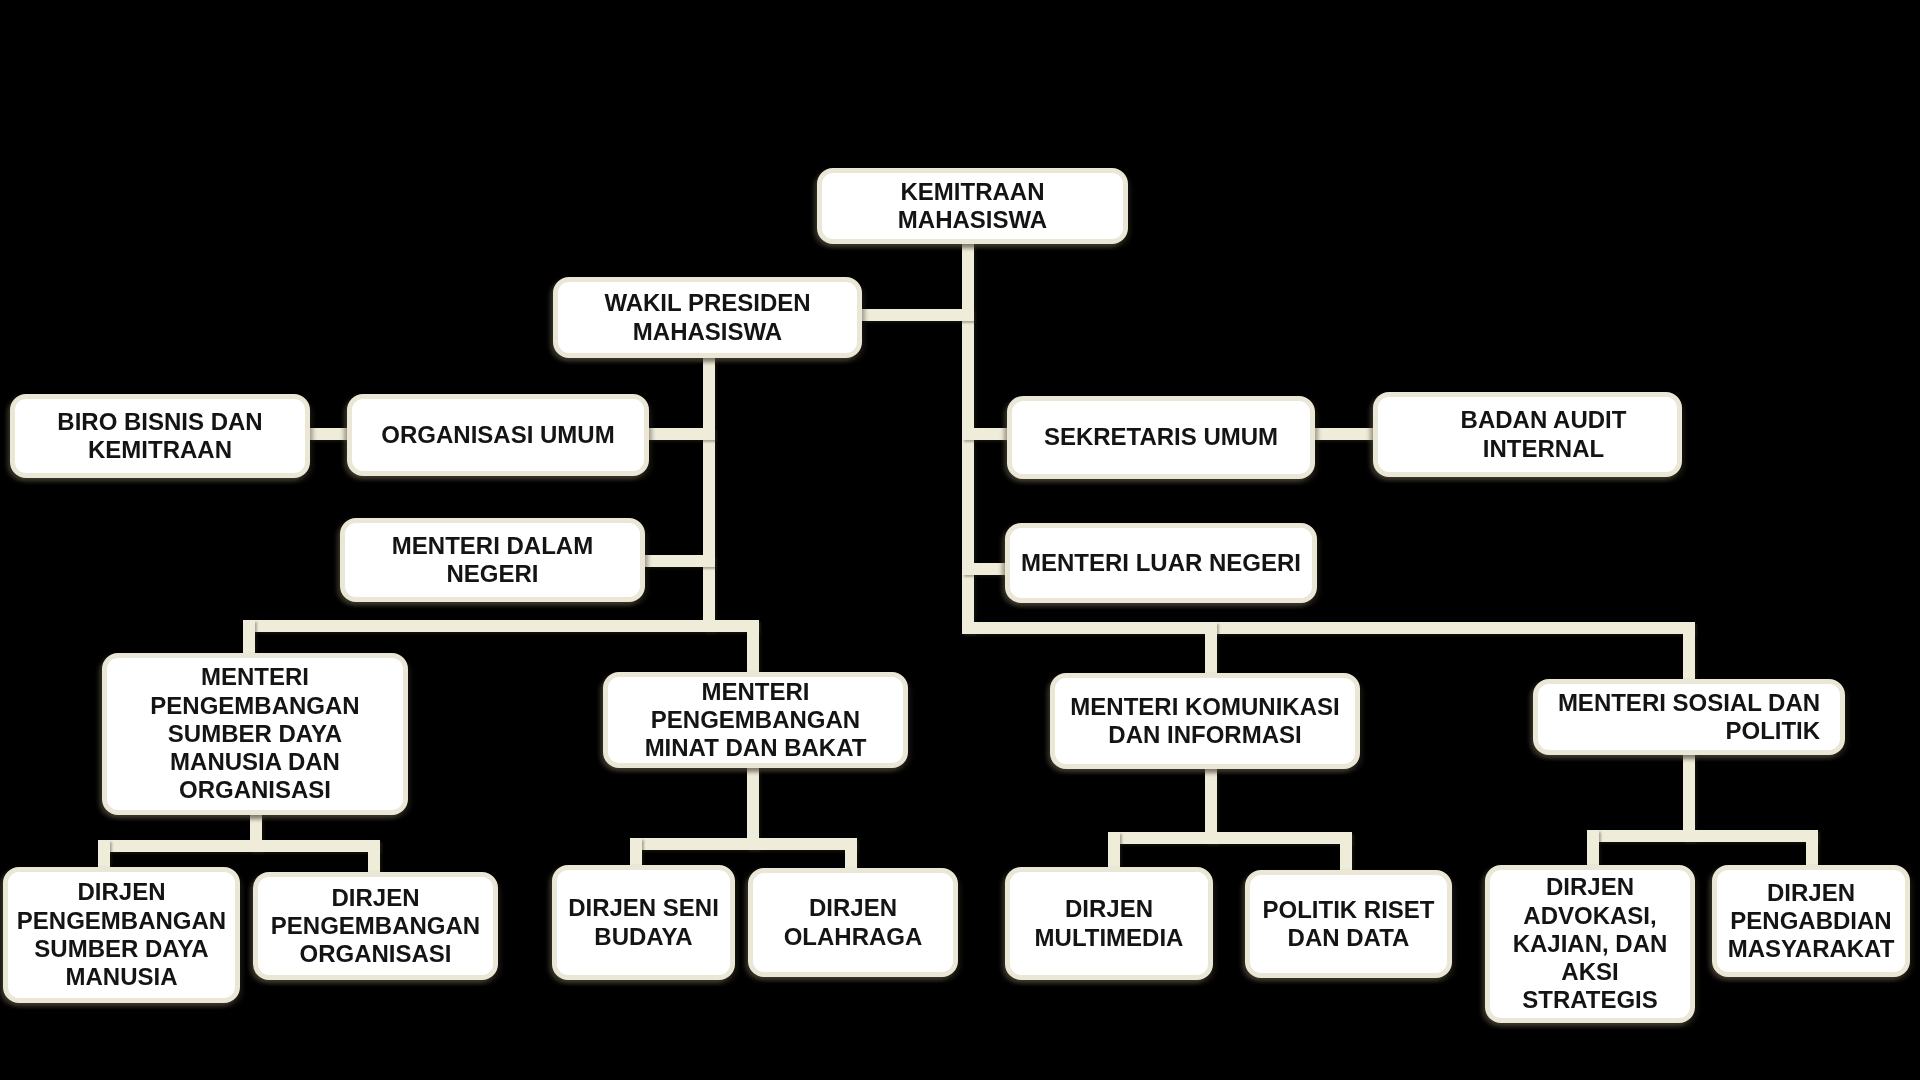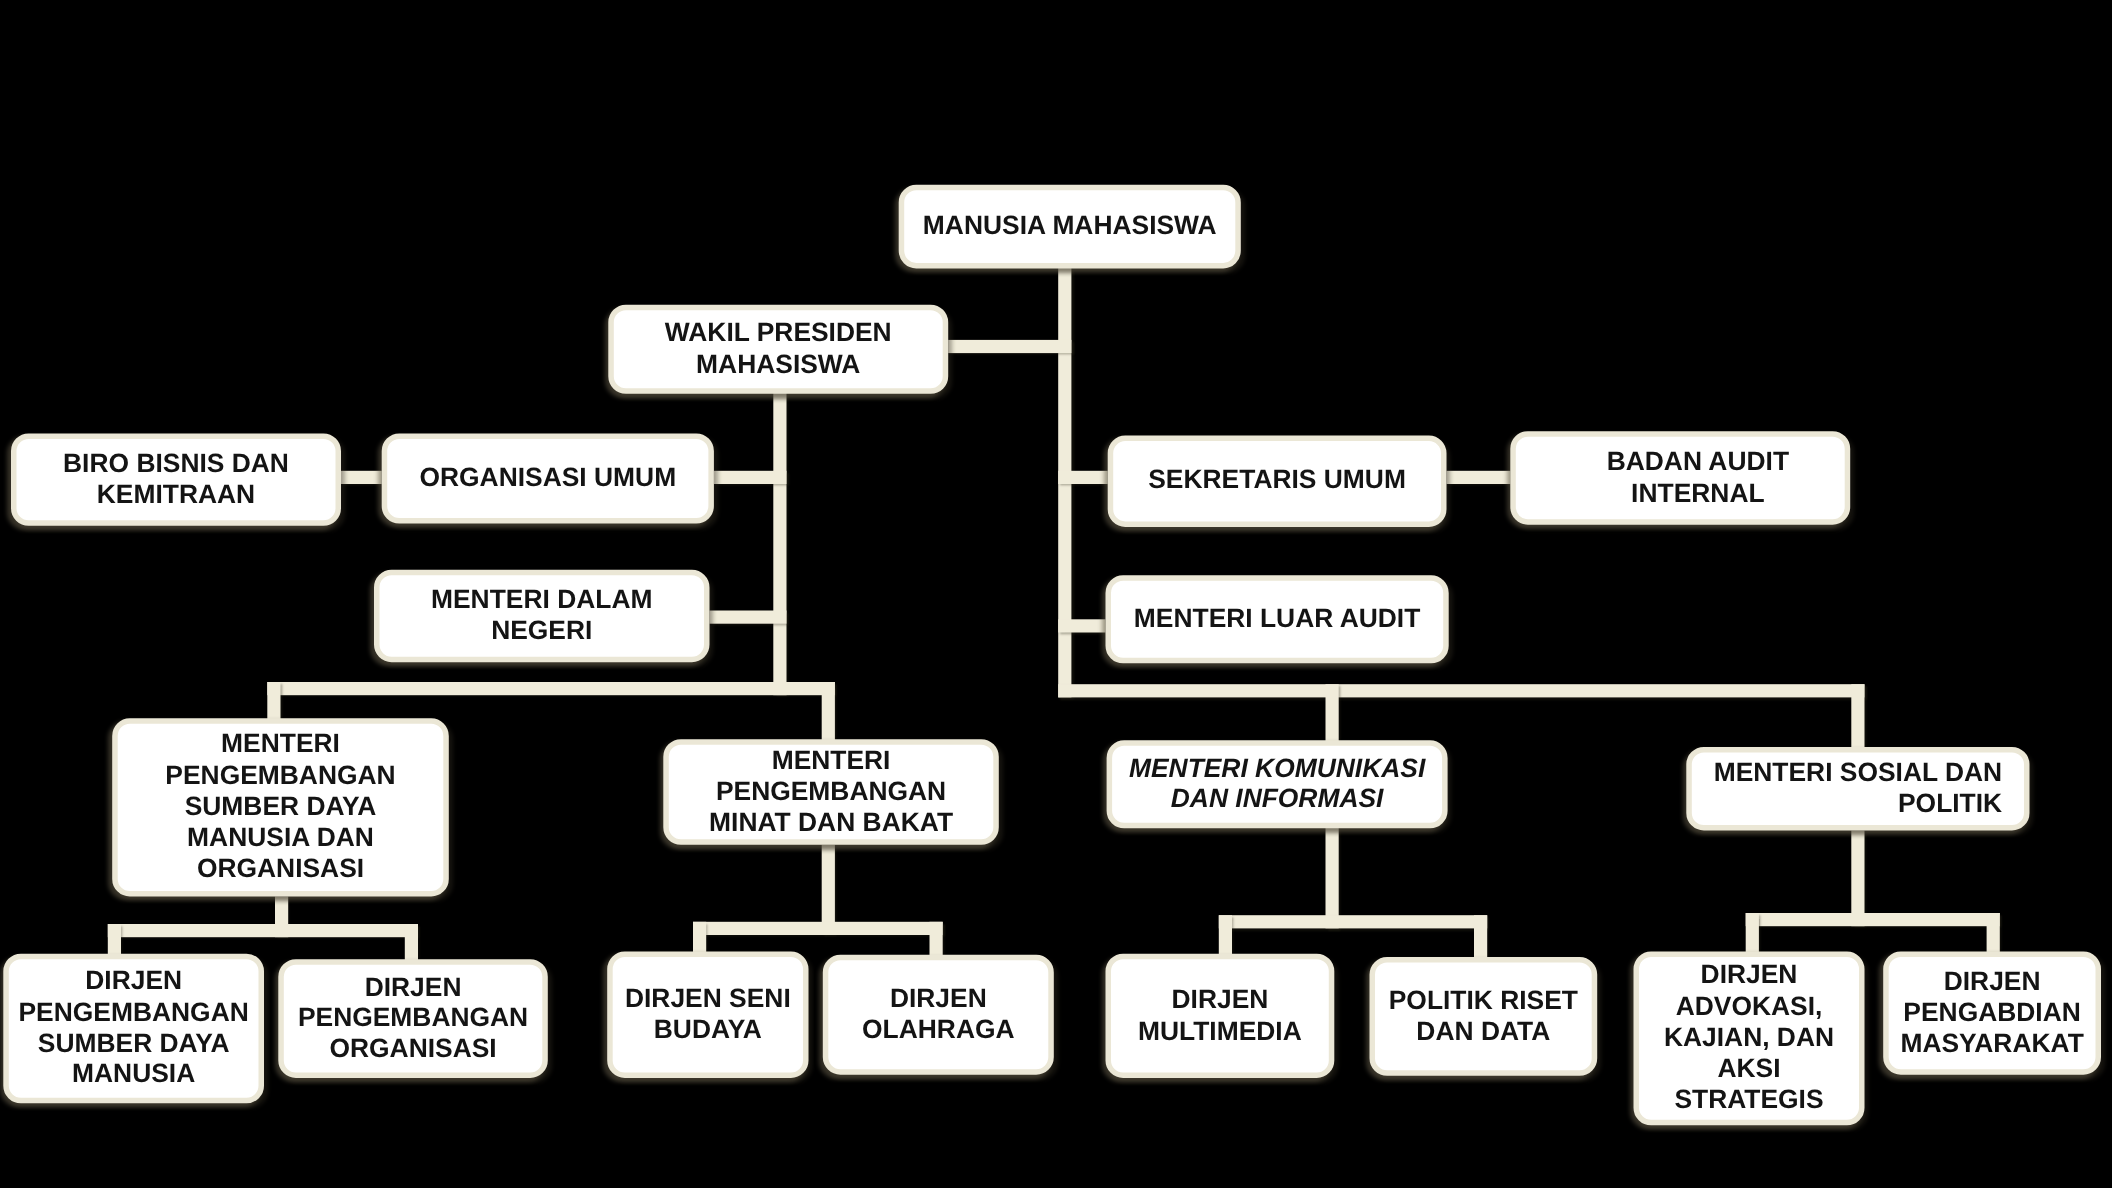--- a/index.html
+++ b/index.html
@@ -49,21 +49,21 @@
   #n-presiden   { left: 817px;  top: 168px; width: 311px; height: 76px; }
   #n-wakil      { left: 553px;  top: 277px; width: 309px; height: 81px; }
   #n-biro       { left: 10px;   top: 394px; width: 300px; height: 84px; }
   #n-bendahara  { left: 347px;  top: 394px; width: 302px; height: 82px; }
   #n-sekretaris { left: 1007px; top: 396px; width: 308px; height: 83px; }
   #n-badan      { left: 1373px; top: 392px; width: 309px; height: 85px; padding-left: 36px; }
   #n-mdn        { left: 340px;  top: 518px; width: 305px; height: 84px; text-align: center; }
   #n-mln        { left: 1005px; top: 523px; width: 312px; height: 80px; }
   #n-mpsdmo     { left: 102px;  top: 653px; width: 306px; height: 162px; }
   #n-mpmb       { left: 603px;  top: 672px; width: 305px; height: 96px; }
-  #n-mki        { left: 1006px; top: 673px; width: 310px; height: 80px; font-style: italic; }
+  #n-mki        { left: 1050px; top: 673px; width: 310px; height: 96px; }
   #n-msp        { left: 1533px; top: 679px; width: 312px; height: 76px; text-align: right; }
   #n-dpsdm      { left: 3px;    top: 867px; width: 237px; height: 136px; }
   #n-dpo        { left: 253px;  top: 872px; width: 245px; height: 108px; }
   #n-dsb        { left: 552px;  top: 865px; width: 183px; height: 115px; justify-content: center; }
   #n-dor        { left: 748px;  top: 868px; width: 210px; height: 109px; }
   #n-dmm        { left: 1005px; top: 867px; width: 208px; height: 113px; }
   #n-drd        { left: 1245px; top: 870px; width: 207px; height: 108px; }
   #n-daks       { left: 1485px; top: 865px; width: 210px; height: 158px; }
   #n-dpm        { left: 1712px; top: 865px; width: 198px; height: 112px; }
 </style>
@@ -106,21 +106,21 @@
   <div class="line h" style="left:1108px; top:832px; width:244px;"></div>
   <div class="line v" style="left:1108px; top:832px; height:38px;"></div>
   <div class="line v" style="left:1340px; top:832px; height:41px;"></div>
 
   <div class="line v" style="left:1683px; top:755px; height:87px;"></div>
   <div class="line h" style="left:1587px; top:830px; width:231px;"></div>
   <div class="line v" style="left:1587px; top:830px; height:38px;"></div>
   <div class="line v" style="left:1806px; top:830px; height:38px;"></div>
 
   <div class="node" id="n-presiden">
-    <span class="lbl">MANUSIA MAHASISWA</span>
+    <span class="lbl">KEMITRAAN MAHASISWA</span>
   </div>
   <div class="node" id="n-biro">
     <span class="lbl">BIRO BISNIS DAN
 KEMITRAAN</span>
   </div>
   <div class="node" id="n-wakil">
     <span class="lbl">WAKIL PRESIDEN
 MAHASISWA</span>
   </div>
   <div class="node" id="n-bendahara">
@@ -131,21 +131,21 @@
   </div>
   <div class="node" id="n-badan">
     <span class="lbl">BADAN AUDIT
 INTERNAL</span>
   </div>
   <div class="node" id="n-mdn">
     <span class="lbl">MENTERI DALAM
 NEGERI</span>
   </div>
   <div class="node" id="n-mln">
-    <span class="lbl">MENTERI LUAR AUDIT</span>
+    <span class="lbl">MENTERI LUAR NEGERI</span>
   </div>
   <div class="node" id="n-mpsdmo">
     <span class="lbl">MENTERI
 PENGEMBANGAN
 SUMBER DAYA
 MANUSIA DAN
 ORGANISASI</span>
   </div>
   <div class="node" id="n-mpmb">
     <span class="lbl">MENTERI

